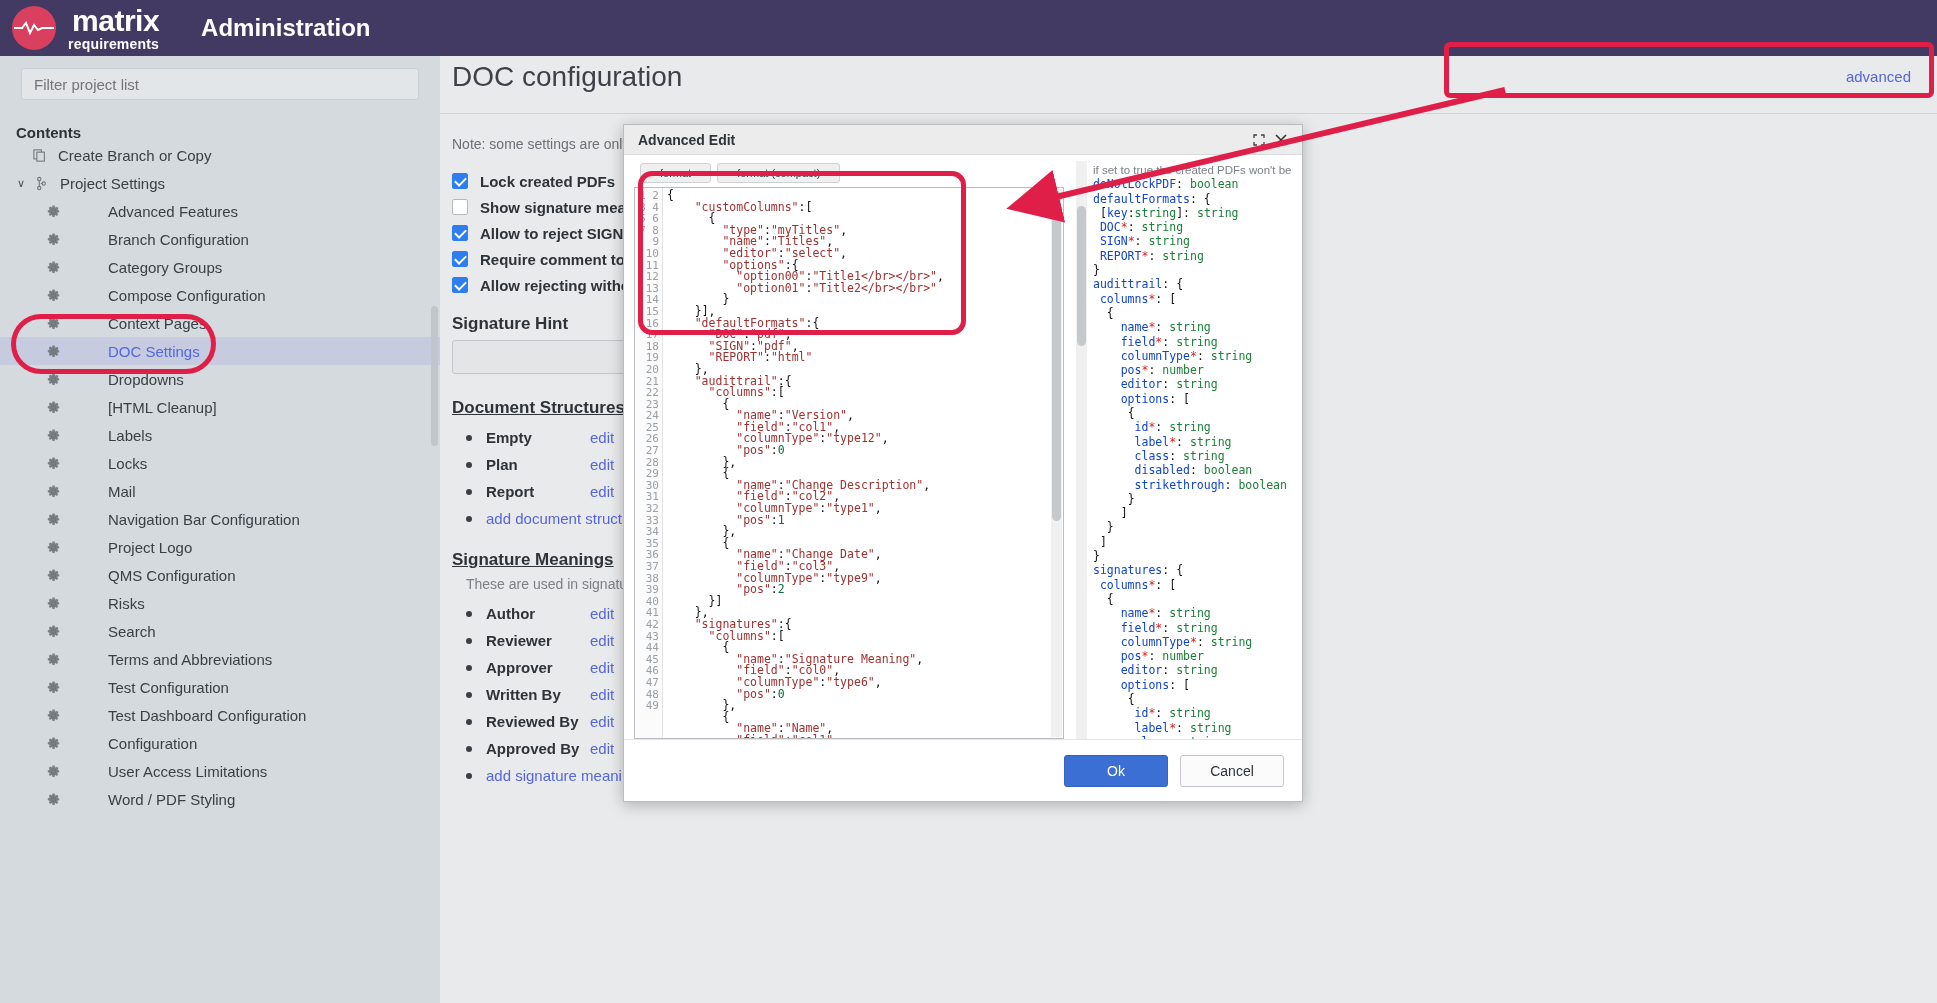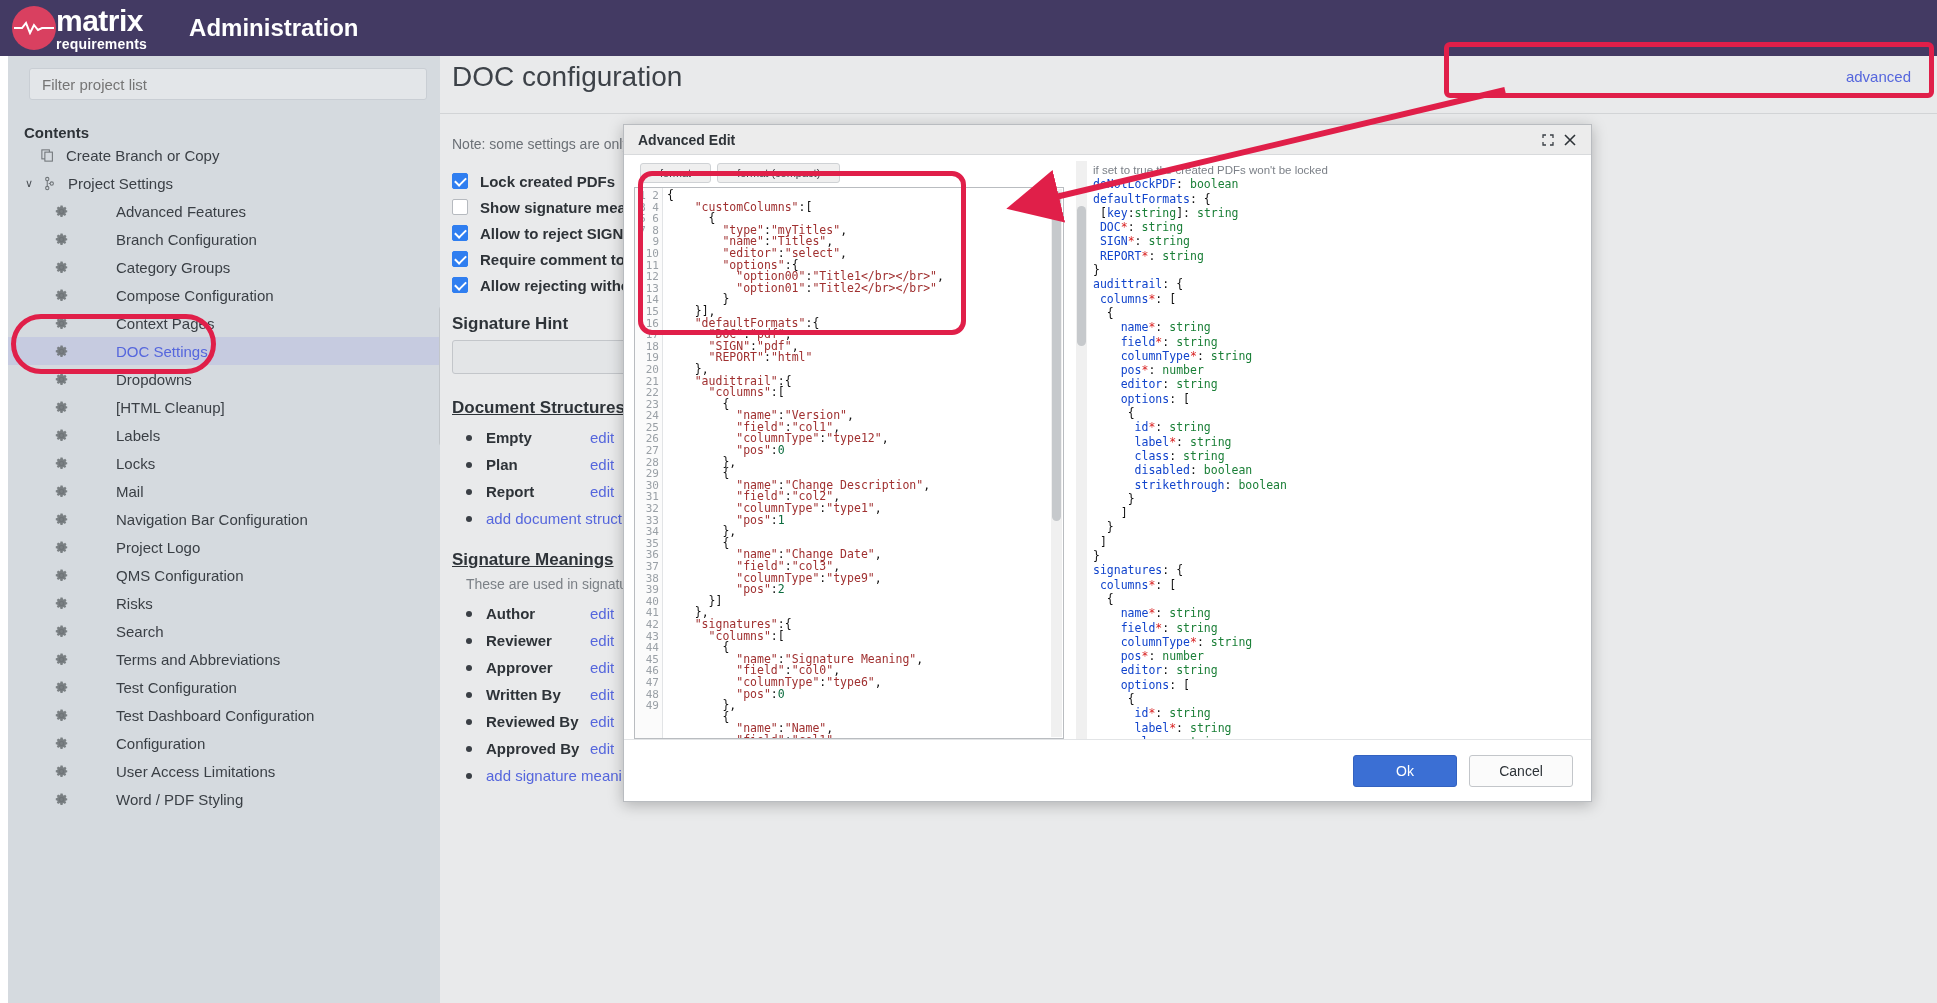--- a/index.html
+++ b/index.html
@@ -19,34 +19,34 @@
   }
   #logo-mark {
     width:44px; height:44px; border-radius:50%;
     background:#d94060; margin-left:12px; position:relative; overflow:hidden;
     flex:0 0 auto;
   }
   #logo-mark .pulse {
     position:absolute; left:0; top:50%; width:44px; height:14px;
     transform:translateY(-50%);
   }
-  #logo-text { margin-left:0; line-height:1; }
+  #logo-text { margin-left:12px; line-height:1;text-align:right; }
   #logo-text .l1 {
     color:#fff; font-size:30px; font-weight:bold; letter-spacing:-0.5px; display:block;
   }
   #logo-text .l2 {
     color:#fff; font-size:14px; font-weight:600; display:block; margin-top:1px; letter-spacing:0.2px;
   }
   #app-title {
     color:#ffffff; font-size:24px; font-weight:bold; margin-left:42px;
   }
 
   
   #sidebar {
-    position:absolute; left:8px; top:56px; width:440px; height:947px;
+    position:absolute; left:0; top:56px; width:440px; height:947px;
     background:#d5dadf; overflow:hidden;
   }
   #filter-input {
     display:block; margin:12px auto 0 auto; width:398px; height:32px;
     background:#e3e6e9; border:1px solid #c9ced4; border-radius:3px;
     font-size:15px; color:#8b9097; padding:0 12px;
     font-family:"Liberation Sans", sans-serif;
   }
   #contents-label {
     margin:24px 0 0 16px; font-size:15px; font-weight:bold; color:#2e3338;
@@ -112,21 +112,21 @@
   .bullet-list li .dot {
     width:6px; height:6px; border-radius:50%; background:#3a3f45;
     margin-right:14px; flex:0 0 auto;
   }
   .bullet-list li .nm { font-weight:bold; color:#2e3338; min-width:104px; }
   .bullet-list li a { color:#5566dd; text-decoration:none; margin-right:36px; }
   .hint-text { margin:6px 0 0 26px; font-size:14px; color:#7b8086; }
 
   
   #modal {
-    position:absolute; left:623px; top:124px; width:969px; height:678px;
+    position:absolute; left:623px; top:124px; width:680px; height:678px;
     background:#ffffff; border:1px solid #b9bcc0;
     box-shadow:0 3px 14px rgba(0,0,0,.25);
     display:flex; flex-direction:column;
   }
   #modal-header {
     height:30px; background:#ececec; border-bottom:1px solid #d8dadc;
     display:flex; align-items:center; padding:0 10px 0 14px;
   }
   #modal-title { font-size:14px; font-weight:bold; color:#2e3338; flex:1; }
   .hdr-btn {

